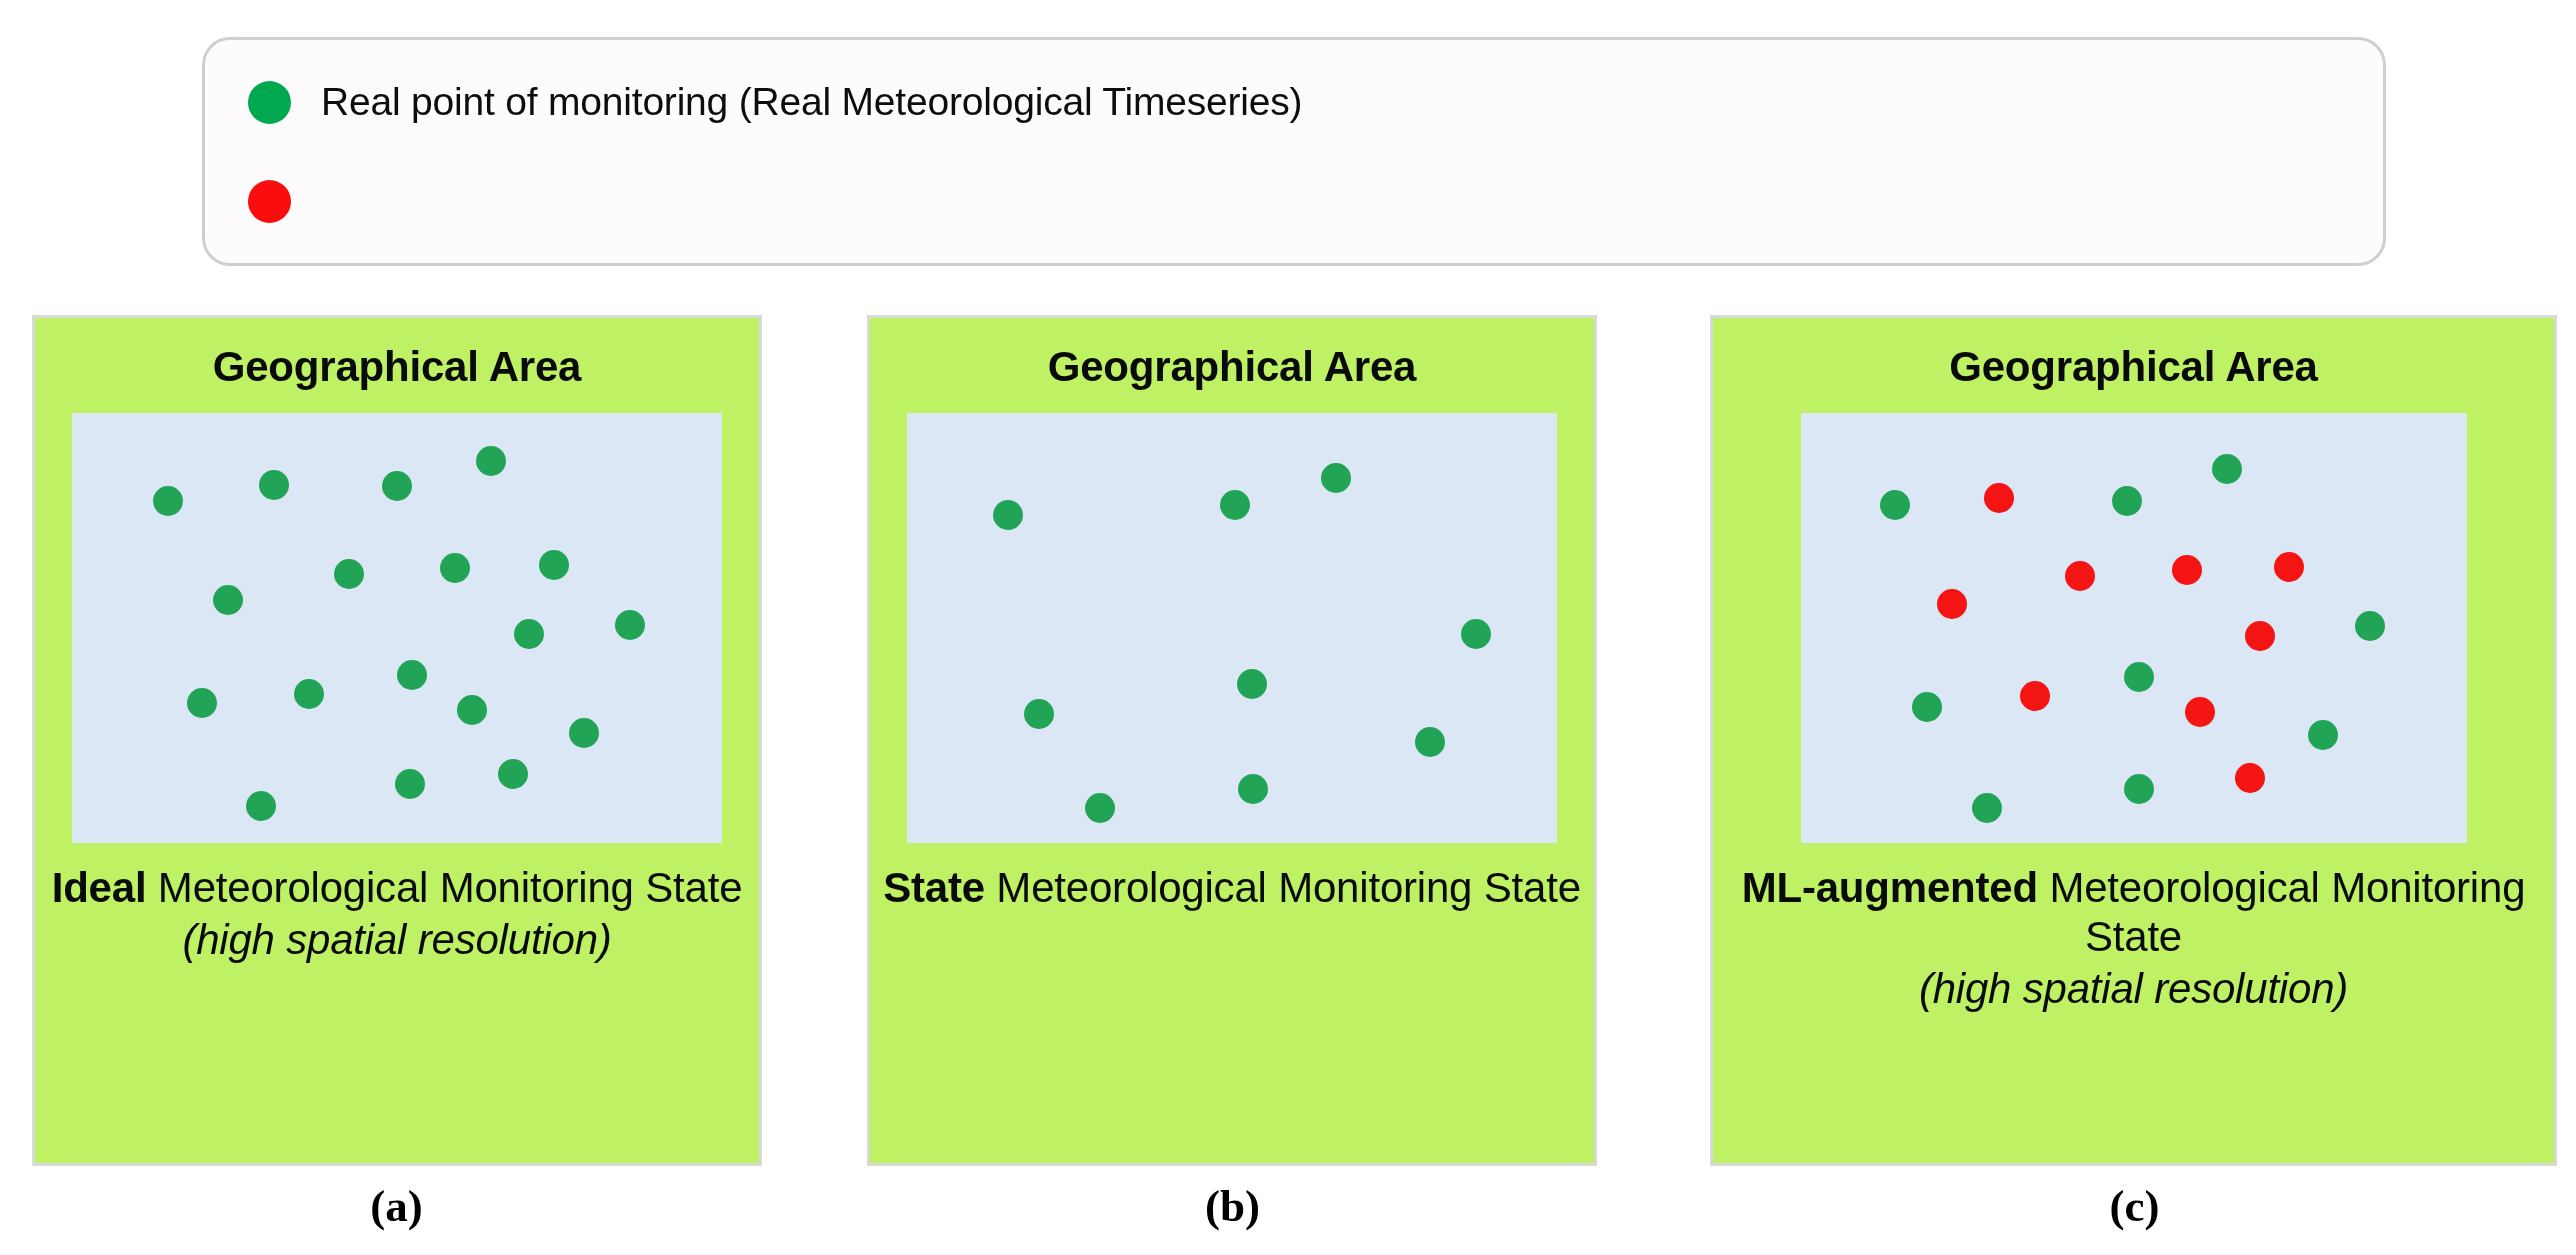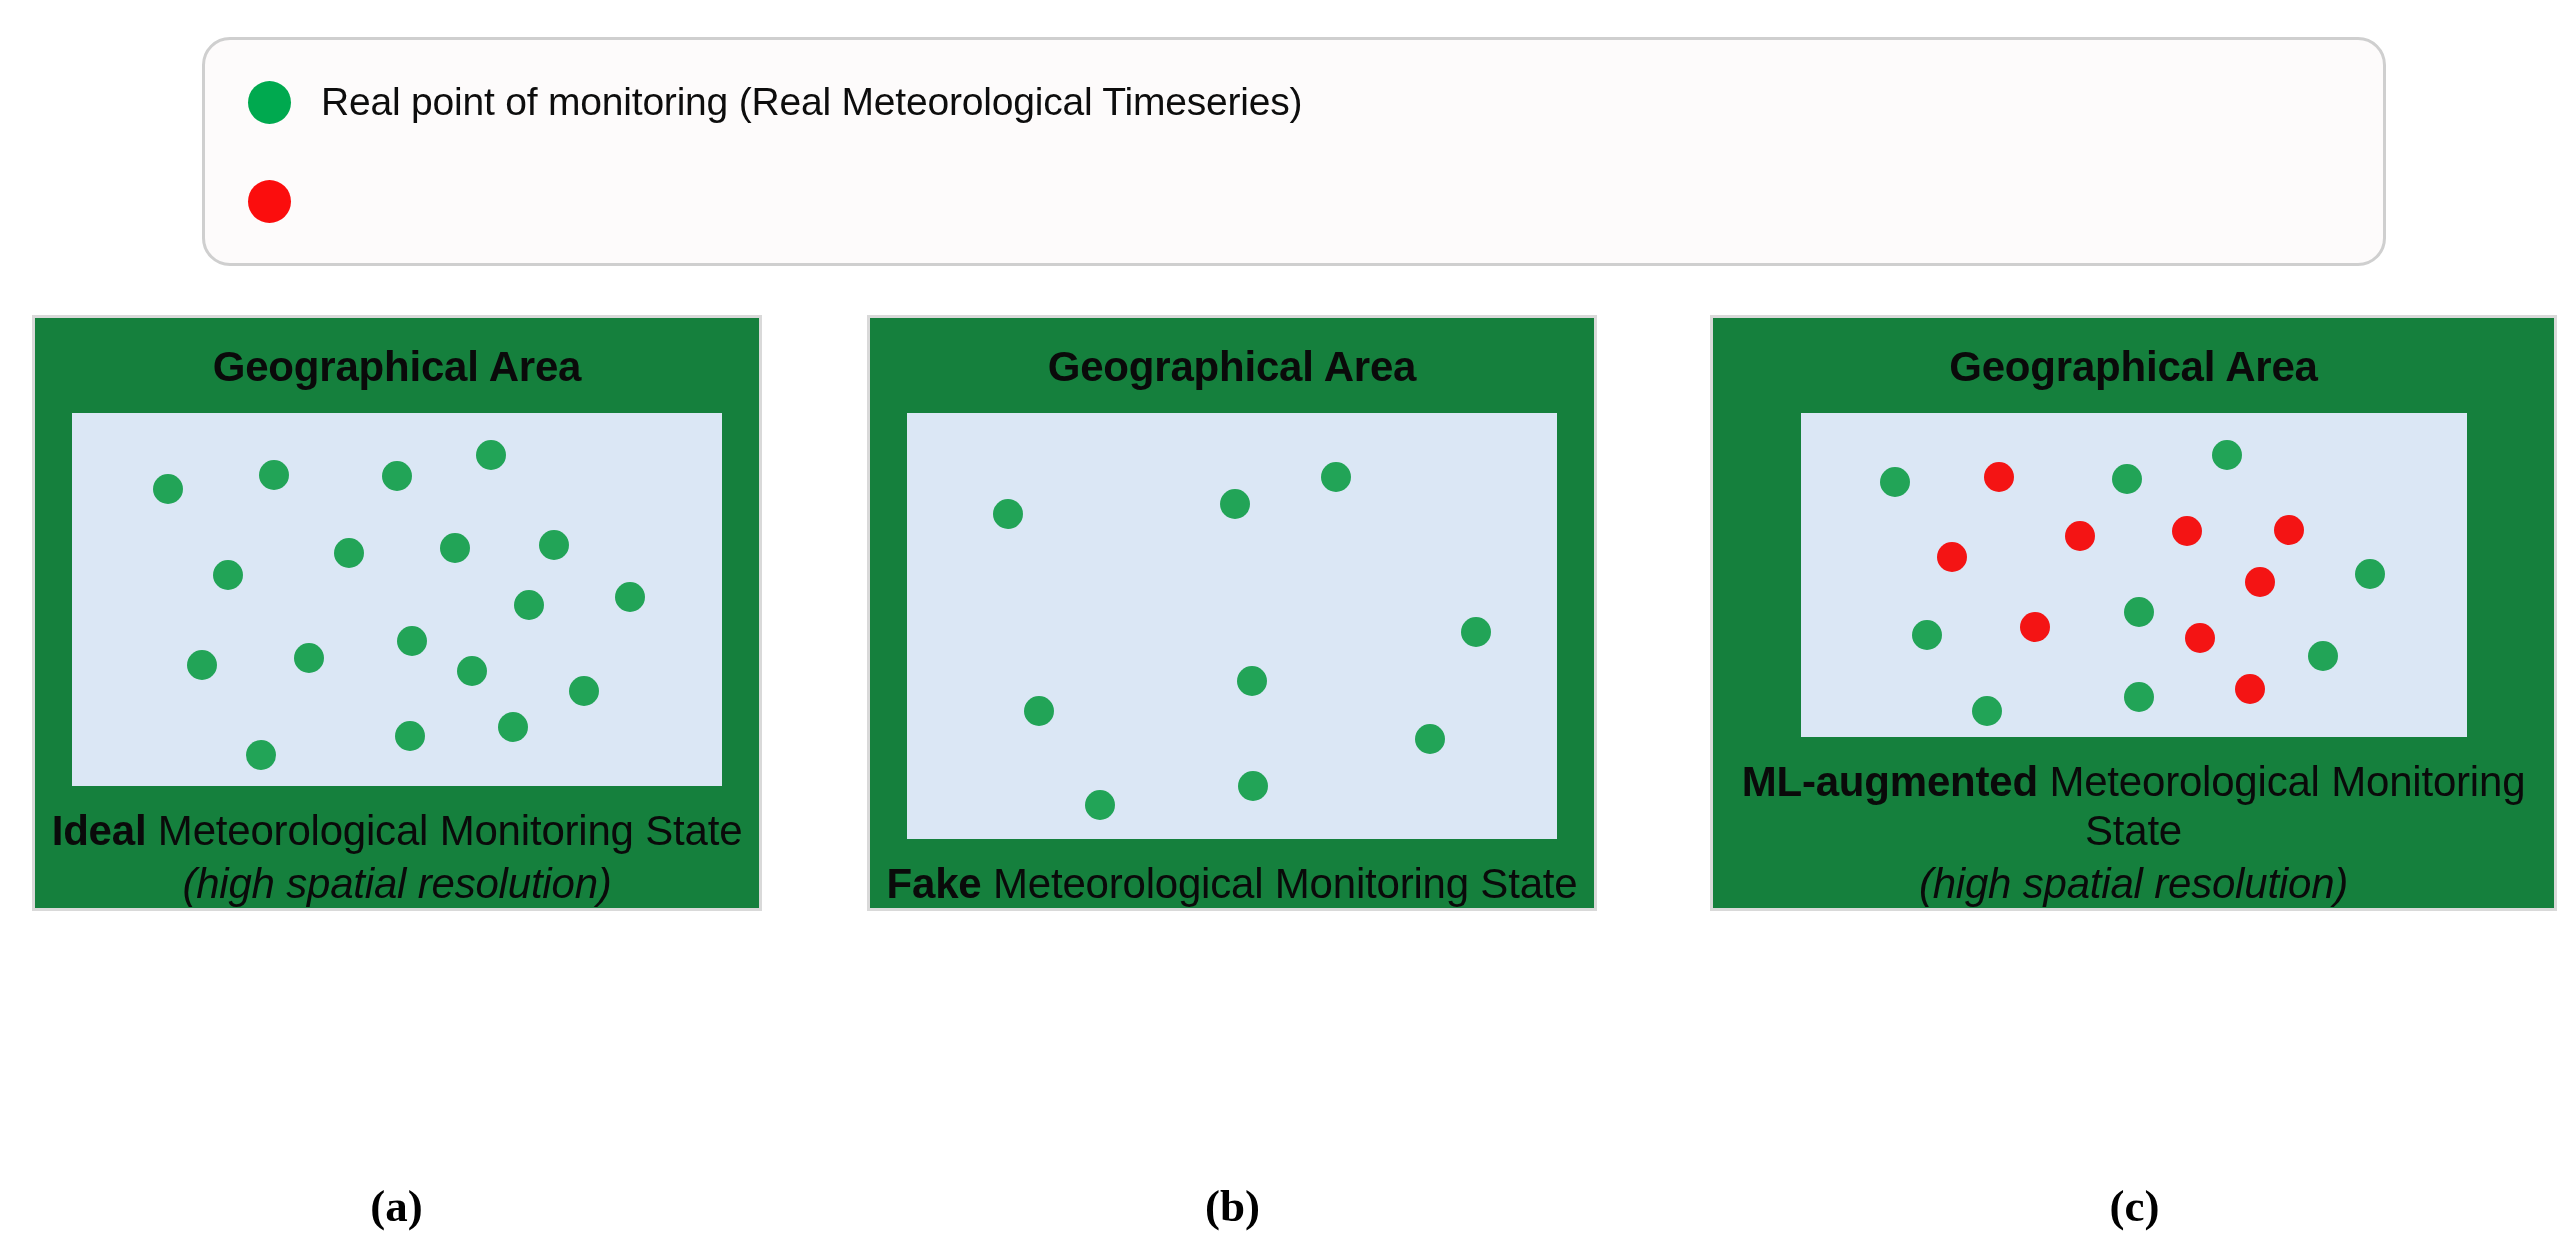--- a/index.html
+++ b/index.html
@@ -50,23 +50,23 @@
     font-size: 39px;
     color: #0d0d0d;
     letter-spacing: -0.2px;
     white-space: nowrap;
   }
 
   
   .panel {
     position: absolute;
     top: 315px;
-    height: 596px;
+    height: 851px;
     box-sizing: border-box;
-    background: #15803d;
+    background: #bef264;
     border: 3.3px solid #d9d9d9;
     display: flex;
     flex-direction: column;
     align-items: center;
   }
   .panel.p-a { left: 32px;   width: 730px; }
   .panel.p-b { left: 867px; width: 730px; }
   .panel.p-c { left: 1710px; width: 847px; }
 
   .panel-title {
@@ -177,21 +177,21 @@
       <div class="map-dot green" style="left: 50.5%; top: 21.5%;"></div>
       <div class="map-dot green" style="left: 66%; top: 15.2%;"></div>
       <div class="map-dot green" style="left: 87.5%; top: 51.5%;"></div>
       <div class="map-dot green" style="left: 53%; top: 63%;"></div>
       <div class="map-dot green" style="left: 20.3%; top: 70%;"></div>
       <div class="map-dot green" style="left: 80.5%; top: 76.5%;"></div>
       <div class="map-dot green" style="left: 53.2%; top: 87.5%;"></div>
       <div class="map-dot green" style="left: 29.7%; top: 92%;"></div>
     </div>
   <div class="panel-caption">
-    <span class="strong">Fake</span><span> Meteorological Monitoring State</span>
+    <span class="strong">State</span><span> Meteorological Monitoring State</span>
   </div>
 </div>
 
 <div class="panel p-c">
   <div class="panel-title">Geographical Area</div>
   <div class="map">
       <div class="map-dot green" style="left: 14.2%; top: 21.5%;"></div>
       <div class="map-dot red" style="left: 29.8%; top: 19.8%;"></div>
       <div class="map-dot green" style="left: 49%; top: 20.5%;"></div>
       <div class="map-dot green" style="left: 64%; top: 13%;"></div>

